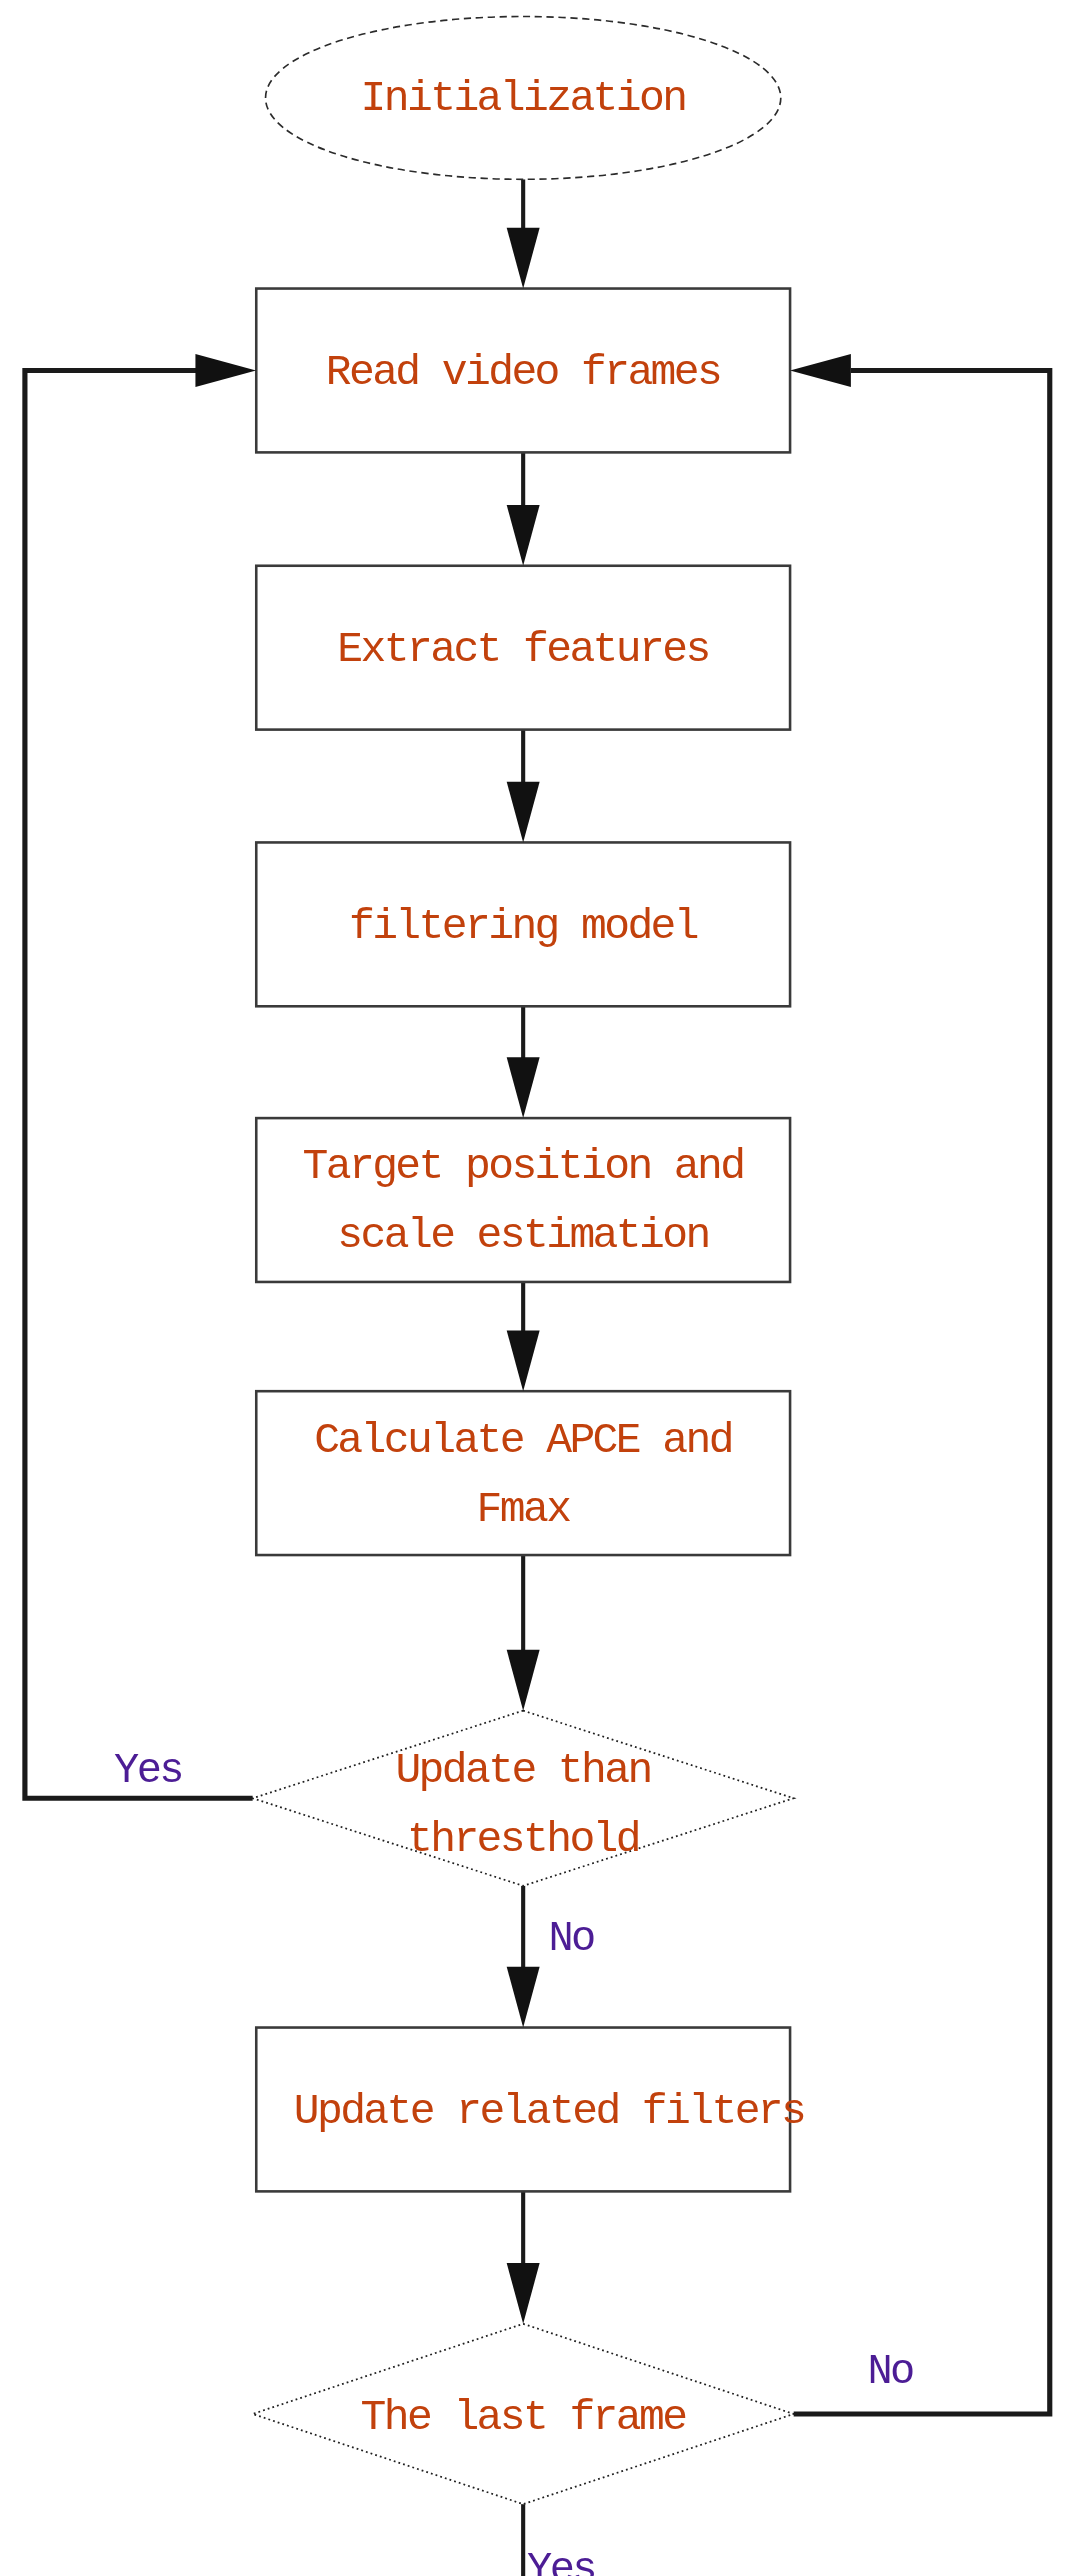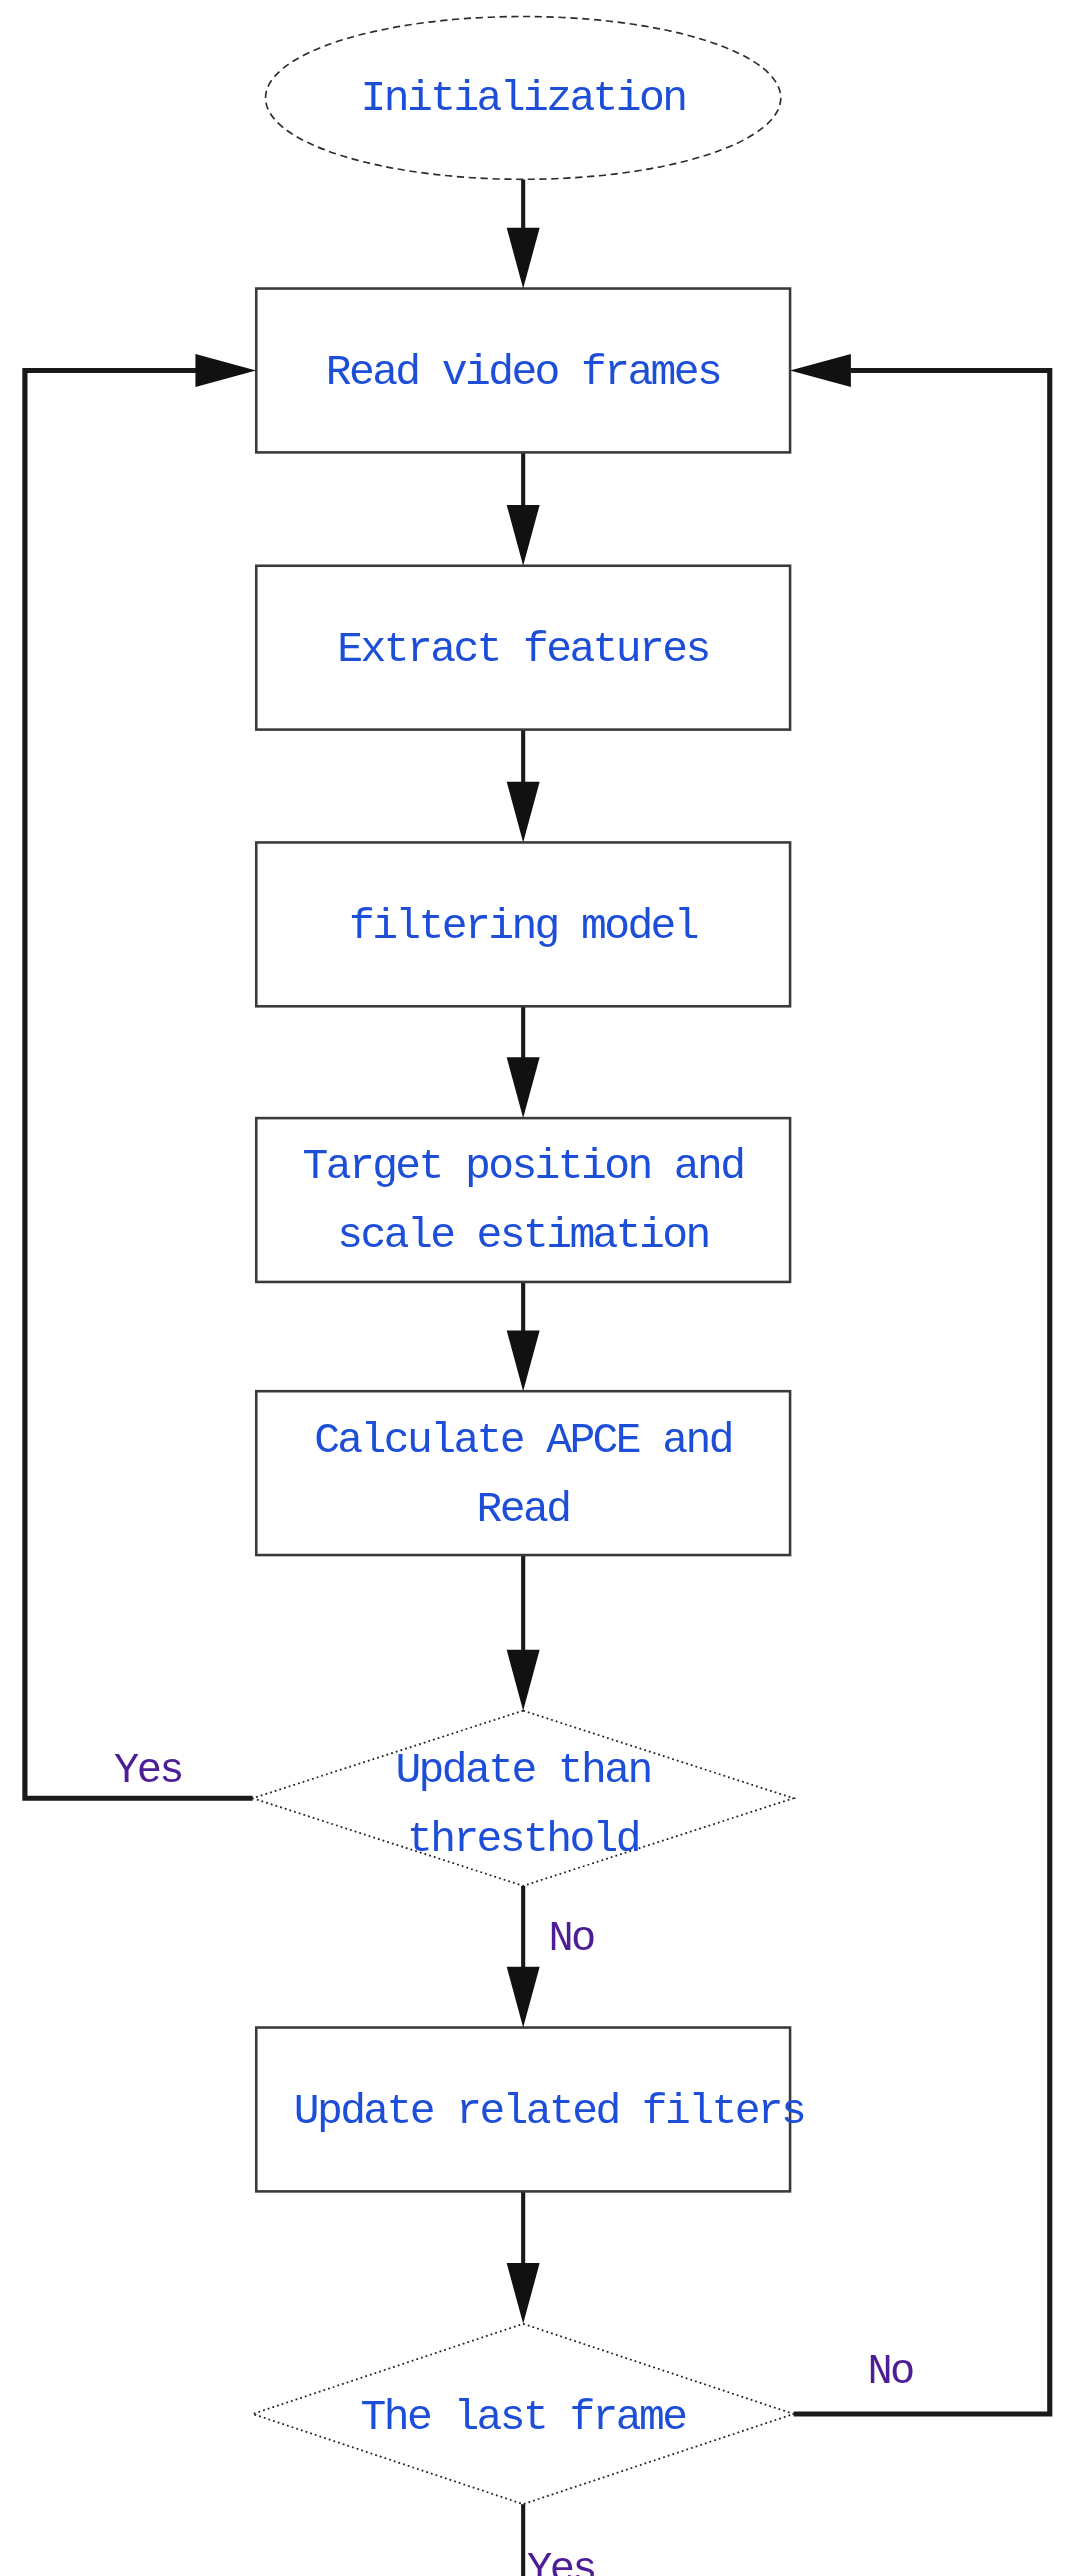--- a/index.html
+++ b/index.html
@@ -24,21 +24,21 @@
   .rect-shape { fill: #ffffff; stroke: #3a3a3a; stroke-width: 5; }
   .ellipse-shape { fill: #ffffff; stroke: #2b2b2b; stroke-width: 3.2; stroke-dasharray: 14 9; }
   .diamond-shape { fill: #ffffff; stroke: #1f1f1f; stroke-width: 3.4; stroke-dasharray: 3.5 6; }
   .lbl {
     position: absolute;
     transform: translate(-50%, -50%);
     text-align: center;
     font-size: 43px;
     letter-spacing: -2.6px;
     line-height: 69px;
-    color: #1d4ed8;
+    color: #c2410c;
     white-space: nowrap;
   }
   .lbl .line { display: block; }
   .edge-lbl {
     position: absolute;
     transform: translate(-50%, -50%);
     font-size: 42px;
     letter-spacing: -2.6px;
     color: #4c1d95;
     white-space: nowrap;
@@ -104,21 +104,21 @@
     <span class="line">filtering model</span>
   </div>
 
   <div class="lbl" style="left:523px; top:1201px;">
     <span class="line">Target position and</span>
     <span class="line">scale estimation</span>
   </div>
 
   <div class="lbl" style="left:523px; top:1475px;">
     <span class="line">Calculate APCE and</span>
-    <span class="line">Read</span>
+    <span class="line">Fmax</span>
   </div>
 
   <div class="lbl" style="left:523px; top:1805px;">
     <span class="line">Update than</span>
     <span class="line">thresthold</span>
   </div>
 
   <div class="lbl" style="left:549px; top:2111px;">
     <span class="line">Update related filters</span>
   </div>

